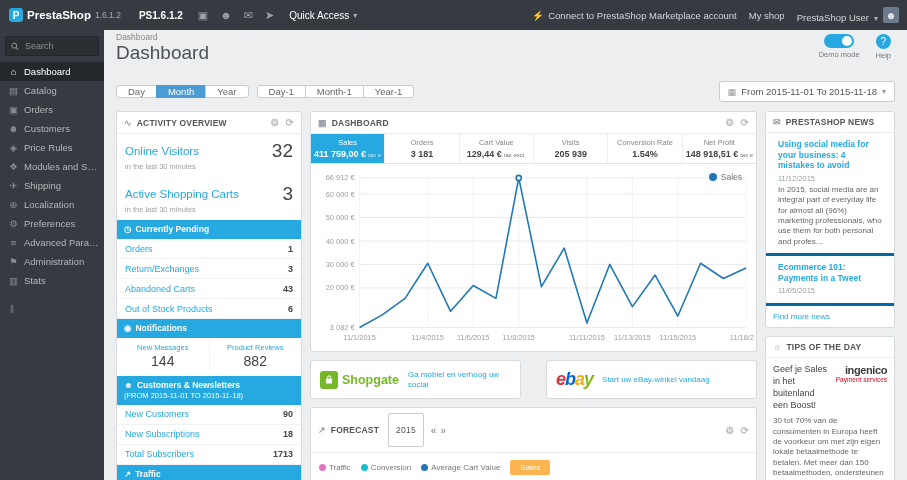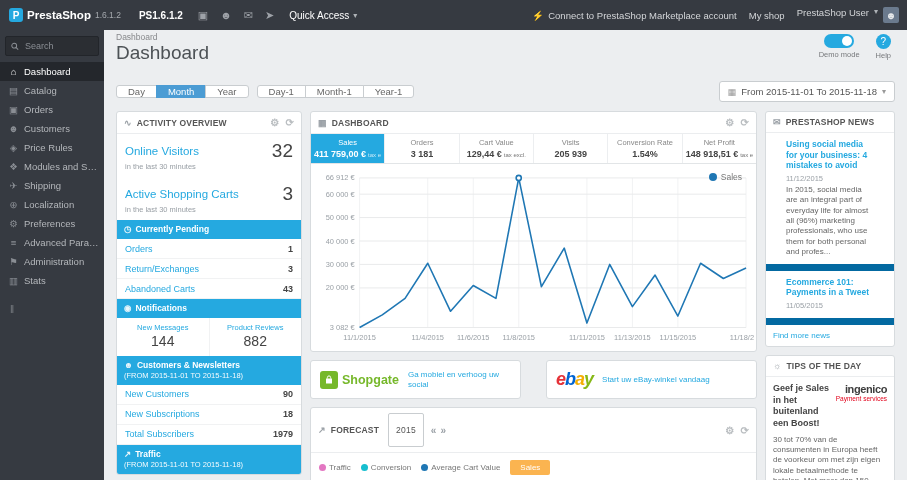--- a/index.html
+++ b/index.html
@@ -13,21 +13,21 @@
   .brand-mark{width:14px;height:14px;border-radius:3px;background:var(--accent,#25a9e0);color:#fff;font-size:10px;font-weight:bold;display:inline-flex;align-items:center;justify-content:center}
   .brand-name{font-weight:bold;font-size:11.5px}
   .brand-ver{font-size:8.5px;color:#a5a9ae}
   .shoptag{font-weight:bold;padding:0 9px;font-size:10px}
   .top-icons{display:flex;align-items:center}
   .top-icons span{padding:0 6px;color:#9ea2a8;font-size:11px;cursor:pointer}
   .quick-access{padding:0 9px;display:flex;gap:4px;align-items:center;font-size:10px;cursor:pointer}
   .caret{font-size:8px;color:#aeb2b7}
   .top-right{margin-left:auto;display:flex;align-items:center;gap:12px;padding-right:8px;font-size:9.5px;color:#d4d6d9}
   .top-link{display:flex;gap:4px;align-items:center;color:#d4d6d9}
-  .user{display:flex;gap:5px;align-items:flex-start;cursor:pointer}
+  .user{display:flex;gap:5px;align-items:flex-end;cursor:pointer}
   .avatar{width:16px;height:16px;border-radius:2px;background:#6b7a8d;display:inline-flex;align-items:center;justify-content:center;font-size:10px;color:#e8eaec}
 
   
   .sidebar{position:absolute;top:30px;left:0;width:104px;bottom:0;background:var(--topbar-bg,#363a41);z-index:10}
   .search-box{margin:6px 5px;height:20px;background:#2b2e33;border:1px solid #22252a;border-radius:2px;display:flex;align-items:center;padding:0 5px;gap:4px}
   .search-box input{background:transparent;border:none;outline:none;color:#cfd2d5;font-size:9px;width:70px}
   .search-box input::placeholder{color:#8a8e94}
   .nav-item{display:flex;align-items:center;gap:5px;padding:4px 4px 4px 8px;color:#b4b7bb;font-size:9.5px;cursor:pointer}
   .nav-item.active{background:var(--sidebar-active-bg,#24272c);color:#fff}
   .nav-icon{width:11px;text-align:center;font-size:9.5px;color:#8a8e94;flex:none}
@@ -113,28 +113,28 @@
   
   .year-box{border:1px solid #c9cdd0;border-radius:2px;padding:11px 7px;font-size:8.5px;color:#555;font-weight:normal;margin-left:4px;cursor:pointer}
   .pager{color:#9aa0a6;font-size:10px;display:flex;gap:4px;margin-left:2px}
   .pager span{cursor:pointer}
   .fc-legend{display:flex;gap:10px;align-items:center;padding:7px 8px;font-size:8px;color:#777}
   .fc-item{display:flex;gap:3px;align-items:center;cursor:pointer}
   .fc-dot{width:7px;height:7px;border-radius:50%}
   .fc-btn{background:var(--forecast-sales-button,#fbb450);color:#fff;border:none;border-radius:2px;padding:3px 10px;font-size:8px;cursor:pointer}
 
   
-  .news-item{padding:6px 20px;border-bottom:7px solid #0369a1}
+  .news-item{padding:6px 12px;border-bottom:3px solid #0369a1}
   .news-title{color:var(--accent,#25a9e0);font-size:8.5px;font-weight:bold;line-height:1.25;display:block}
   .news-date{font-size:7.5px;color:#9aa0a6;margin:3px 0 2px}
   .news-excerpt{font-size:8px;color:#666;line-height:1.3}
   .news-more{display:block;padding:6px 7px;font-size:8px;color:var(--accent,#25a9e0)}
   .tips-body{padding:6px 7px}
   .tips-top{display:flex;gap:6px;margin-bottom:5px}
-  .tips-headline{font-size:9px;font-weight:bold;color:#444;line-height:1.3;flex:1}
+  .tips-headline{font-size:9px;font-weight:normal;color:#444;line-height:1.3;flex:1}
   .ingenico{flex:none;text-align:right}
   .ing-main{font-size:11px;font-weight:bold;color:#3d3d3d;letter-spacing:-.4px}
   .ing-sub{font-size:6.5px;color:var(--ingenico-red,#e2001a)}
   .tips-text{font-size:8px;color:#666;line-height:1.3}
 </style>
 </head>
 <body>
 
 <header class="topbar">
   <div class="brand">
@@ -296,20 +296,24 @@
               <span class="v">1</span>
             </a>
             <a class="stat-row">
               <span class="lbl">Return/Exchanges</span>
               <span class="v">3</span>
             </a>
             <a class="stat-row">
               <span class="lbl">Abandoned Carts</span>
               <span class="v">43</span>
             </a>
+            <a class="stat-row">
+              <span class="lbl">Out of Stock Products</span>
+              <span class="v">6</span>
+            </a>
           </div>
 
         <div class="sec-bar">
           <div class="sec-line1">
             <span class="sec-icon">◉</span>
             <span>Notifications</span>
           </div>
         </div>
         <div class="notif-grid">
             <div class="notif-cell"><span class="lbl">New Messages</span><span class="v">144</span></div>
@@ -327,21 +331,21 @@
             <a class="stat-row">
               <span class="lbl">New Customers</span>
               <span class="v">90</span>
             </a>
             <a class="stat-row">
               <span class="lbl">New Subscriptions</span>
               <span class="v">18</span>
             </a>
             <a class="stat-row">
               <span class="lbl">Total Subscribers</span>
-              <span class="v">1979</span>
+              <span class="v">1713</span>
             </a>
           </div>
 
         <div class="sec-bar">
           <div class="sec-line1">
             <span class="sec-icon">↗</span>
             <span>Traffic</span>
           </div>
           <div class="sec-sub">(FROM 2015-11-01 TO 2015-11-18)</div>
         </div>

